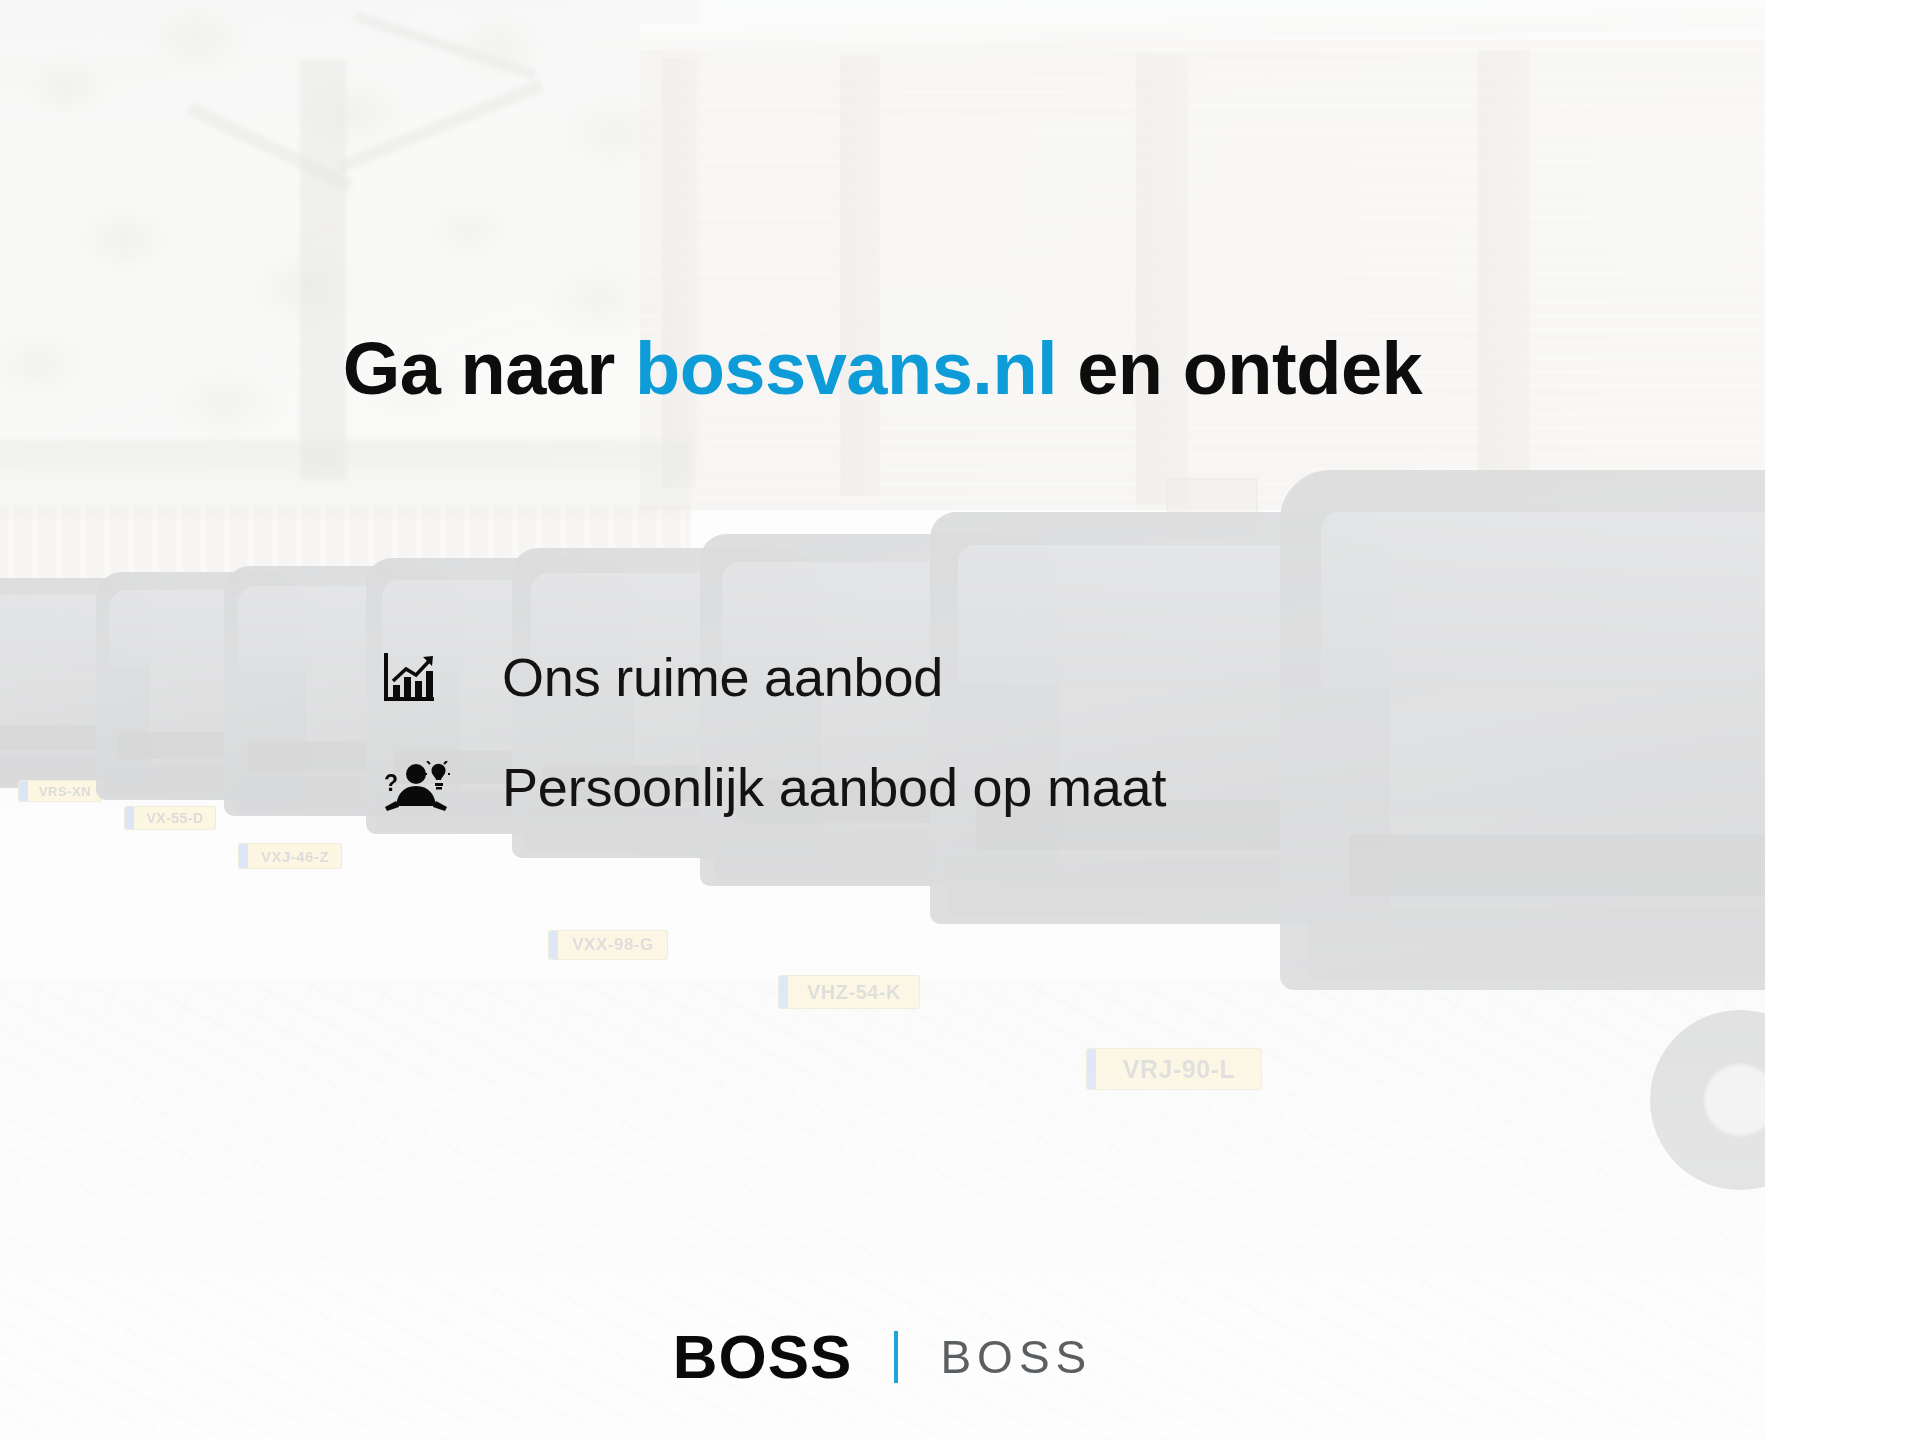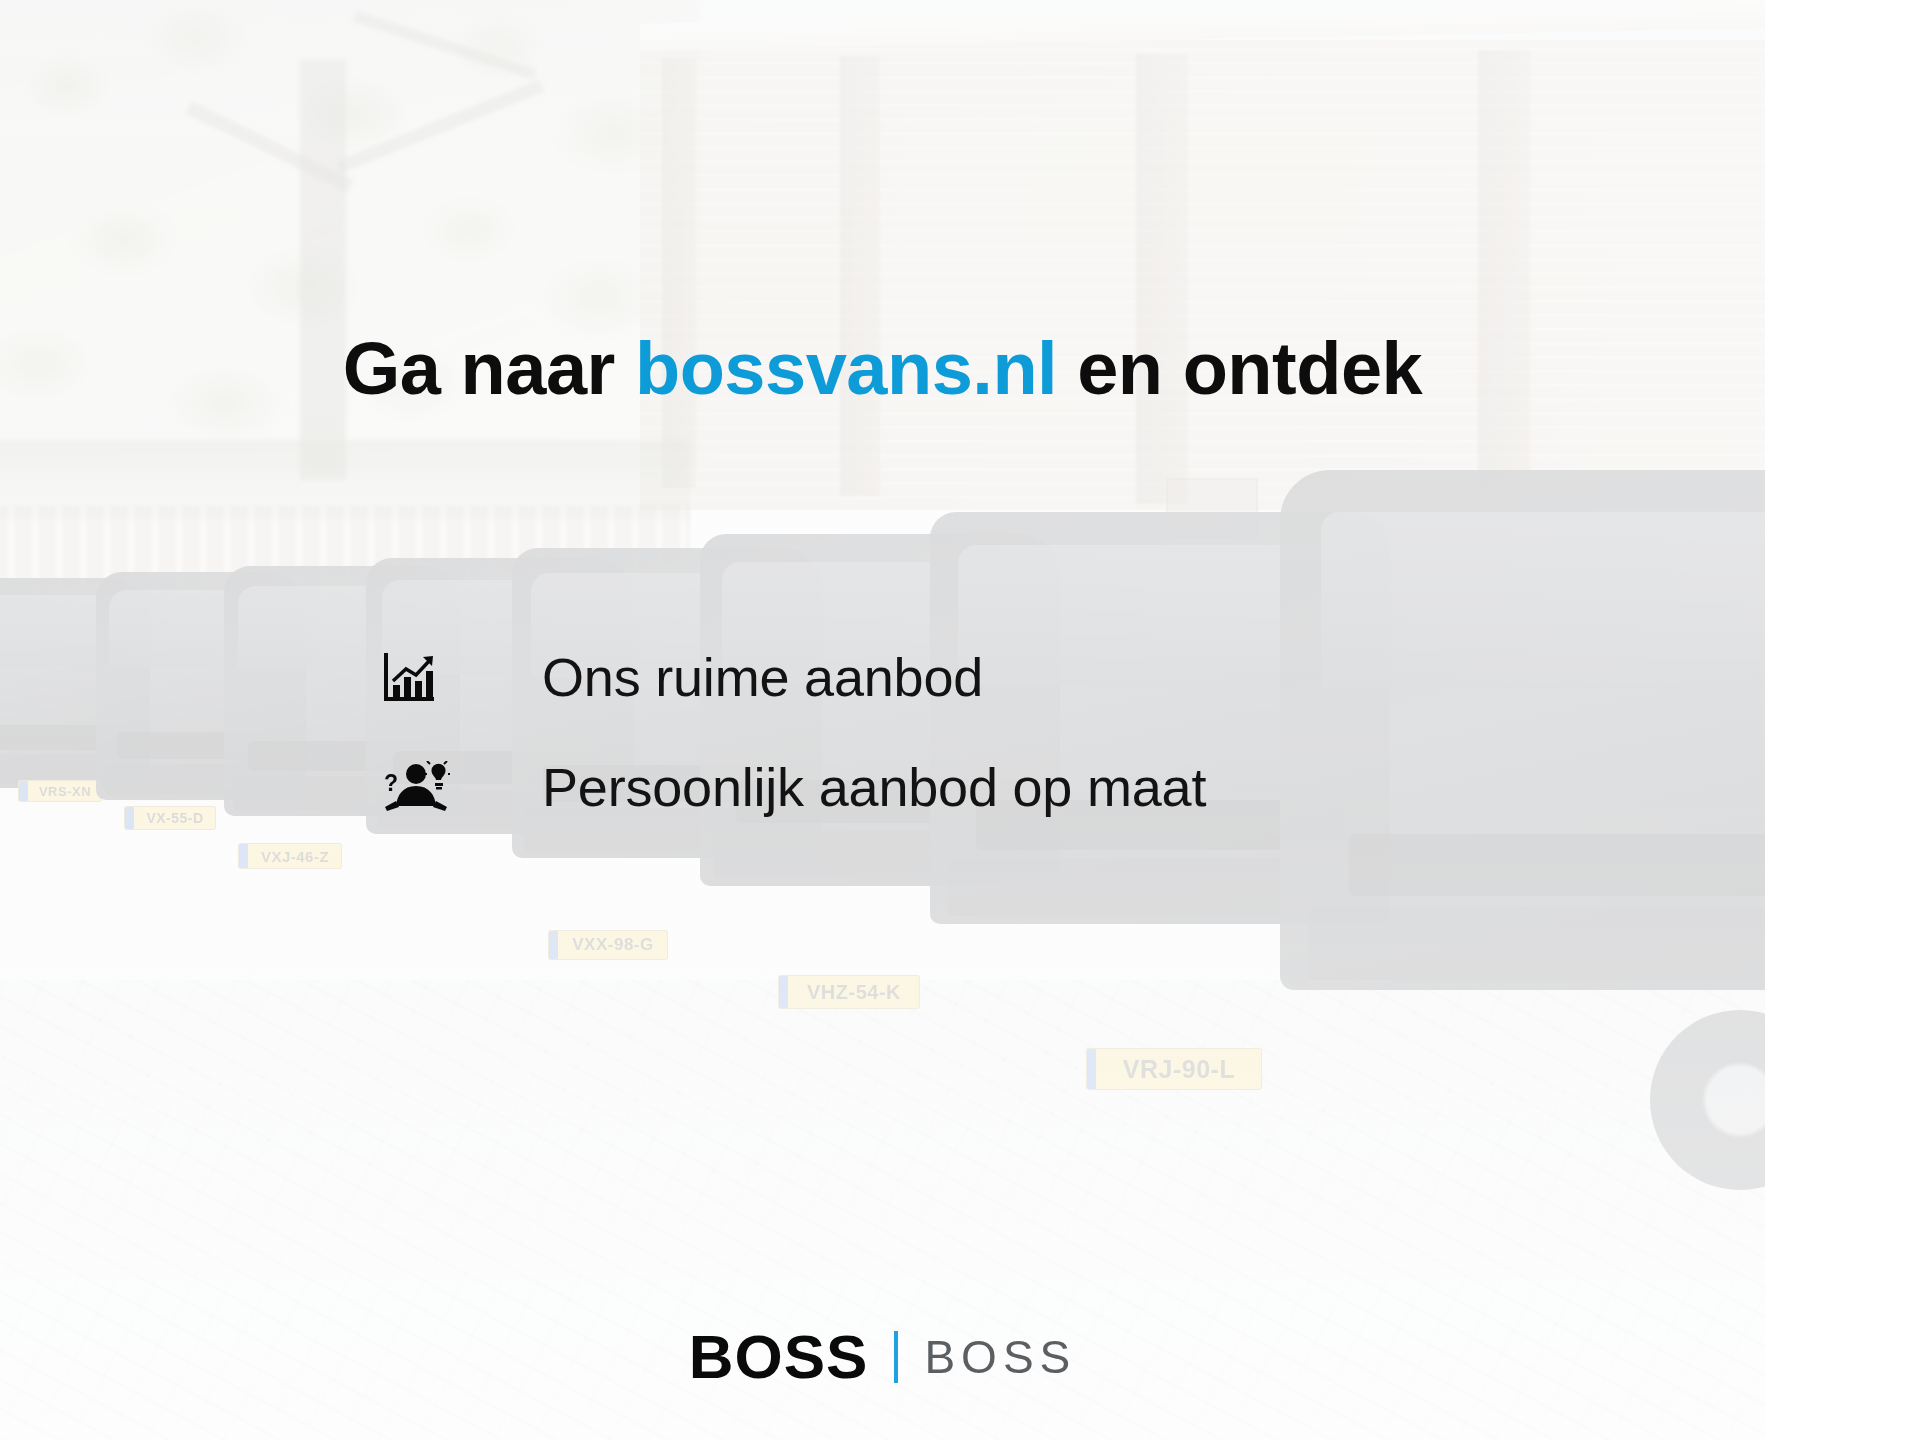--- a/index.html
+++ b/index.html
@@ -221,21 +221,20 @@
   .bullets {
     position: absolute;
     left: 382px;
     top: 622px;
     width: 1300px;
   }
   .bullet {
     display: flex;
     align-items: center;
     height: 110px;
-    gap: 40px;
   }
   .bullet-icon {
     width: 74px;
     min-width: 74px;
     height: 62px;
     display: flex;
     align-items: center;
     justify-content: flex-start;
     color: #0a0a0a;
   }
@@ -249,21 +248,21 @@
   }
 
   
   .logo {
     position: absolute;
     left: 0; right: 0;
     bottom: 52px;
     display: flex;
     align-items: center;
     justify-content: center;
-    gap: 0px;
+    gap: 16px;
   }
   .logo-boss {
     font-size: 62px;
     font-weight: bold;
     color: #0a0a0a;
     letter-spacing: 1px;
     line-height: 1;
     position: relative;
   }
   .logo-sep {

